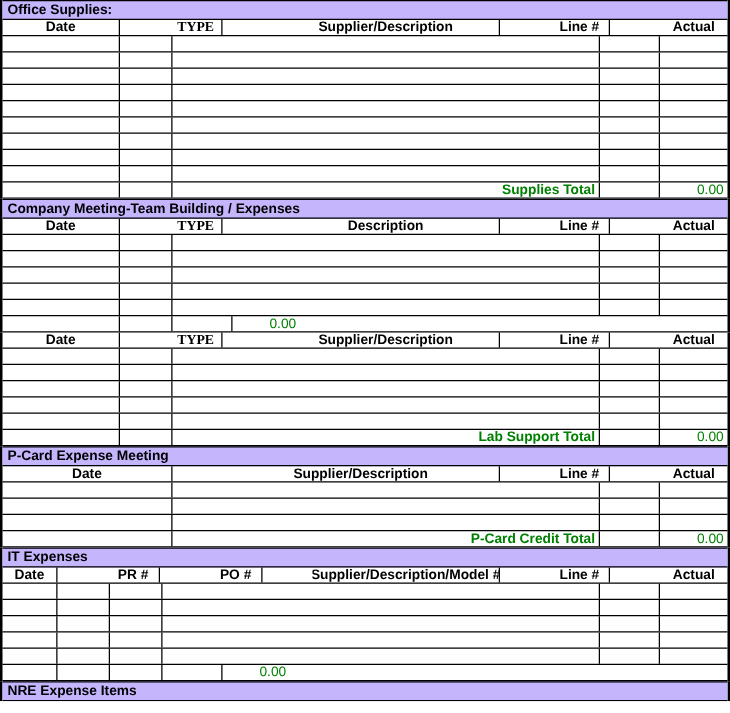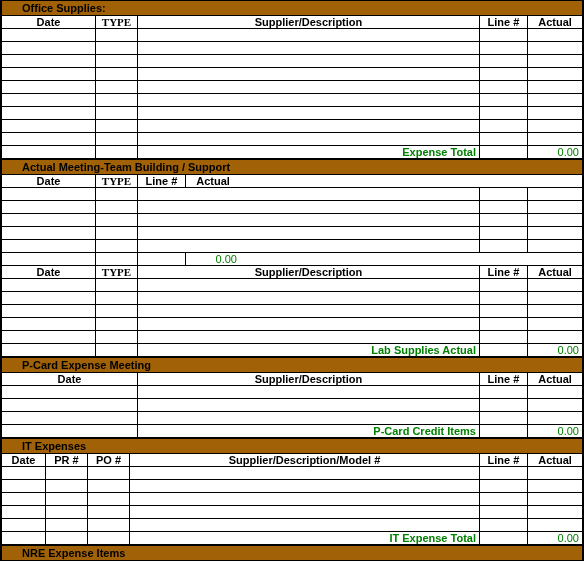--- a/index.html
+++ b/index.html
@@ -1,20 +1,20 @@
 <!DOCTYPE html>
 <html><head>
 <meta charset="utf-8">
 <style>
 * { box-sizing: border-box; margin: 0; padding: 0; }
 body { font-family: Arial, sans-serif; font-size: 11px; background: #fff; width: 584px; }
 .section { border-left: 2px solid #000; border-right: 2px solid #000; }
-.section-header { background: #a16207; font-weight: bold; padding: 1px 20px; border-top: 1px solid #000; border-bottom: 1px solid #000; font-size: 11px; }
+.section-header { background: #c4b5fd; font-weight: bold; padding: 1px 4px; border-top: 1px solid #000; border-bottom: 1px solid #000; font-size: 11px; }
 .row { display: flex; border-bottom: 1px solid #000; height: 13px; }
-.row.header-row { font-weight: bold; text-align: center; }
+.row.header-row { font-weight: bold; text-align: center; gap: 40px; }
 .cell { border-right: 1px solid #000; padding: 0 3px; overflow: hidden; white-space: nowrap; display: flex; align-items: center; }
 .cell:last-child { border-right: none; }
 .cell.center { justify-content: center; }
 .cell.right { justify-content: flex-end; }
 .total-row .total-label { color: #008000; font-weight: bold; justify-content: flex-end; }
 .total-row .total-value { color: #008000; font-weight: normal; justify-content: flex-end; }
 
 
 .l1 .c1 { width: 94px; }
 .l1 .c2 { width: 42px; font-family: Liberation Serif, serif; }
@@ -108,30 +108,31 @@
       <div class="row l1">
         <div class="cell c1 center"></div>
         <div class="cell c2 center"></div>
         <div class="cell c3 center"></div>
         <div class="cell c4 center"></div>
         <div class="cell c5 center"></div>
       </div>
       <div class="row total-row l1">
         <div class="cell c1"></div>
         <div class="cell c2"></div>
-        <div class="cell c3 total-label">Expense Total</div>
+        <div class="cell c3 total-label">Supplies Total</div>
         <div class="cell c4"></div>
         <div class="cell c5 total-value right">0.00</div>
       </div>
     </div>
     <div class="section l1">
-      <div class="section-header">Actual Meeting-Team Building / Support</div>
+      <div class="section-header">Company Meeting-Team Building / Expenses</div>
       <div class="row header-row l1">
         <div class="cell c1 center">Date</div>
         <div class="cell c2 center">TYPE</div>
+        <div class="cell c3 center">Description</div>
         <div class="cell c4 center">Line #</div>
         <div class="cell c5 center">Actual</div>
       </div>
       <div class="row l1">
         <div class="cell c1 center"></div>
         <div class="cell c2 center"></div>
         <div class="cell c3 center"></div>
         <div class="cell c4 center"></div>
         <div class="cell c5 center"></div>
       </div>
@@ -209,21 +210,21 @@
       <div class="row l1">
         <div class="cell c1 center"></div>
         <div class="cell c2 center"></div>
         <div class="cell c3 center"></div>
         <div class="cell c4 center"></div>
         <div class="cell c5 center"></div>
       </div>
       <div class="row total-row l1">
         <div class="cell c1"></div>
         <div class="cell c2"></div>
-        <div class="cell c3 total-label">Lab Supplies Actual</div>
+        <div class="cell c3 total-label">Lab Support Total</div>
         <div class="cell c4"></div>
         <div class="cell c5 total-value right">0.00</div>
       </div>
     </div>
     <div class="section l2">
       <div class="section-header">P-Card Expense Meeting</div>
       <div class="row header-row l2">
         <div class="cell c1 center">Date</div>
         <div class="cell c3 center">Supplier/Description</div>
         <div class="cell c4 center">Line #</div>
@@ -242,21 +243,21 @@
         <div class="cell c5 center"></div>
       </div>
       <div class="row l2">
         <div class="cell c1 center"></div>
         <div class="cell c3 center"></div>
         <div class="cell c4 center"></div>
         <div class="cell c5 center"></div>
       </div>
       <div class="row total-row l2">
         <div class="cell c1"></div>
-        <div class="cell c3 total-label">P-Card Credit Items</div>
+        <div class="cell c3 total-label">P-Card Credit Total</div>
         <div class="cell c4"></div>
         <div class="cell c5 total-value right">0.00</div>
       </div>
     </div>
     <div class="section l3">
       <div class="section-header">IT Expenses</div>
       <div class="row header-row l3">
         <div class="cell c1 center">Date</div>
         <div class="cell c2 center">PR #</div>
         <div class="cell c2b center">PO #</div>
@@ -301,21 +302,20 @@
         <div class="cell c2 center"></div>
         <div class="cell c2b center"></div>
         <div class="cell c3 center"></div>
         <div class="cell c4 center"></div>
         <div class="cell c5 center"></div>
       </div>
       <div class="row total-row l3">
         <div class="cell c1"></div>
         <div class="cell c2"></div>
         <div class="cell c2b"></div>
-        <div class="cell c3 total-label">IT Expense Total</div>
         <div class="cell c4"></div>
         <div class="cell c5 total-value right">0.00</div>
       </div>
     </div>
     <div class="section l3">
       <div class="section-header">NRE Expense Items</div>
     </div>
   </div>
 
 </body></html>

